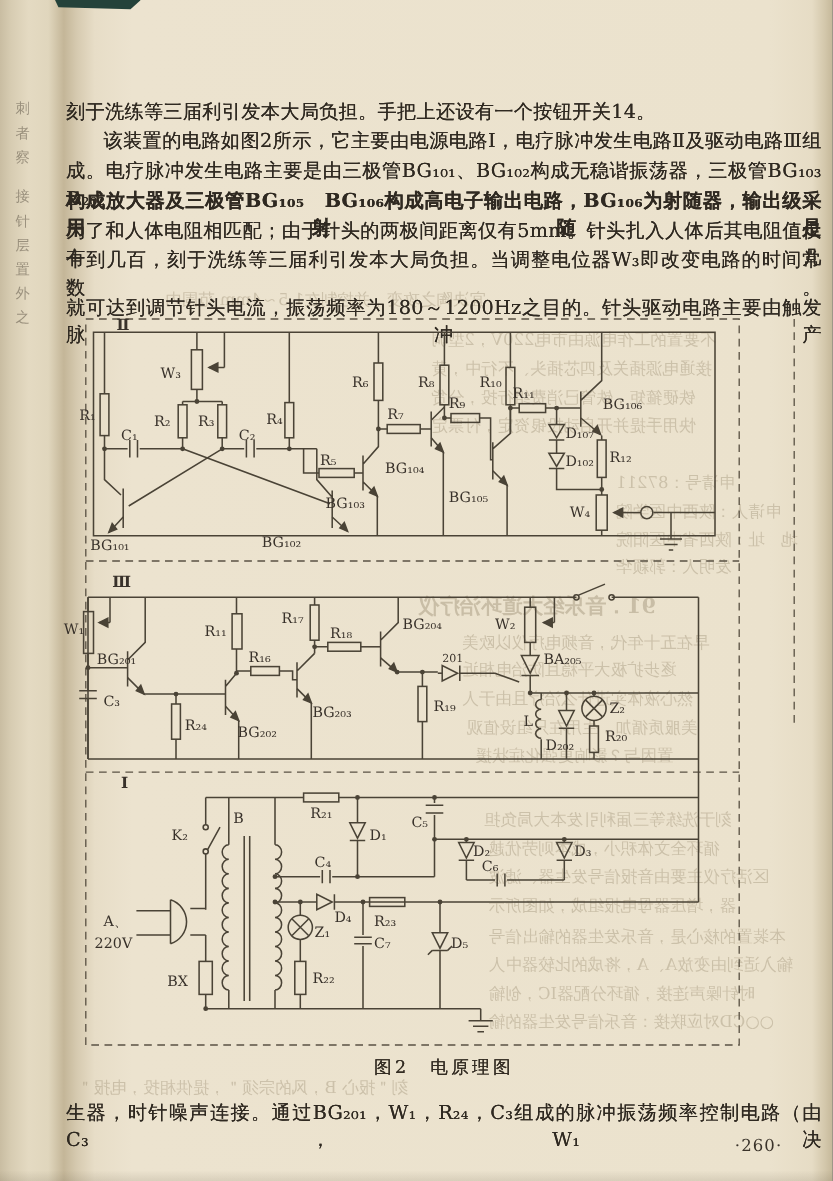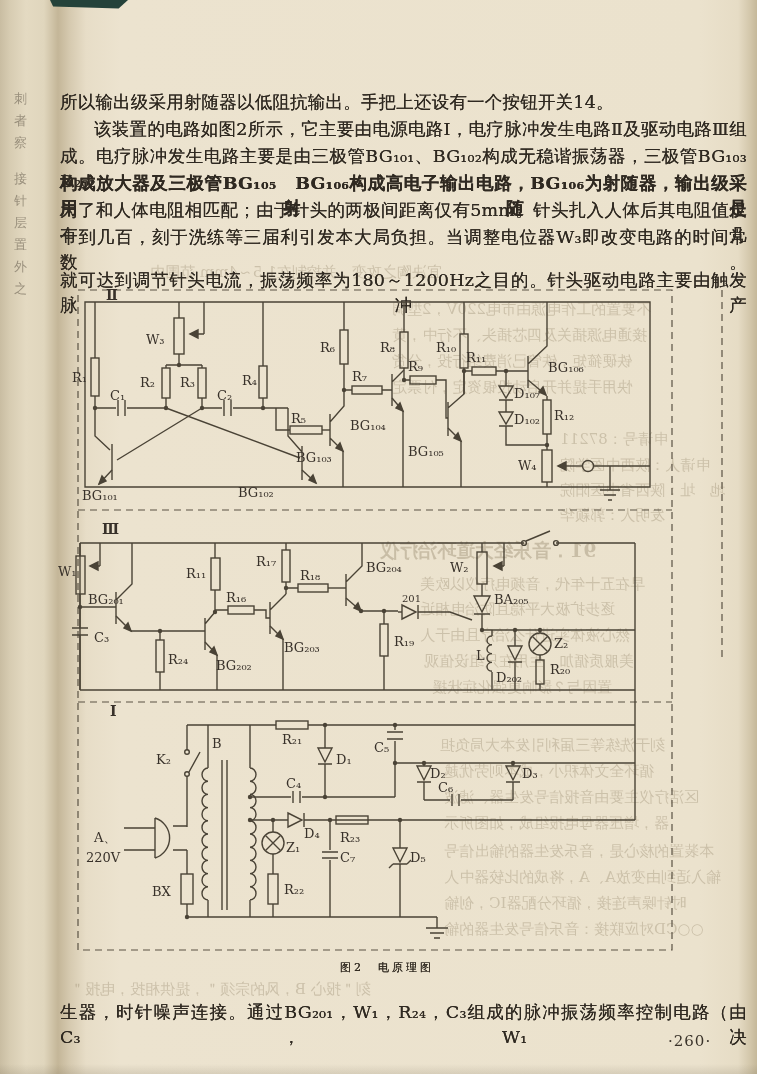--- a/index.html
+++ b/index.html
@@ -12,21 +12,21 @@
     clip-path:polygon(0 0,100% 0,88% 70%,4% 55%);}
   .bottom-shade{position:absolute;left:0;bottom:0;width:100%;height:10px;
     background:linear-gradient(180deg,rgba(0,0,0,0),rgba(90,80,60,.14));}
   .margin-col{position:absolute;left:14px;top:0;width:20px;}
   .mchar{position:absolute;left:0;font-size:13px;color:rgba(96,88,72,.55);filter:blur(.3px);}
   .textlayer{position:absolute;left:60px;top:0;width:687px;}
   .bline{position:absolute;left:0;width:100%;font-size:17.5px;line-height:25px;
     text-align:justify;color:#2f2921;text-shadow:0 0 .45px #2f2921;letter-spacing:.2px;white-space:normal;}
   .bline.fill{text-align-last:justify;}
   .bline.ind{text-indent:34px;}
-  .caption{position:absolute;left:340px;top:960px;font-size:11px;letter-spacing:3px;
+  .caption{position:absolute;left:340px;top:960px;font-size:16px;letter-spacing:3px;
     color:#332c23;text-shadow:0 0 .4px #332c23;}
   .pagenum{position:absolute;left:668px;top:1032px;font-size:15px;color:#3a332a;letter-spacing:1px;}
   .bleed{position:absolute;transform:scaleX(-1);color:#9a8c71;opacity:.38;white-space:nowrap;
     font-size:15px;filter:blur(.4px);}
   .bleed.big{font-size:19px;font-weight:bold;opacity:.42;}
   svg text{font-family:"DejaVu Serif","Liberation Serif",serif;font-size:13px;fill:#38312a;}
   svg text.rn{font-size:14px;font-weight:bold;}
   svg text.sm{font-size:10px;}
 </style>
 </head>
@@ -68,21 +68,21 @@
       <div class="bleed" style="left: 444px; top: 788px;">区活疗仪主要由音报信号发生器、滤波</div>
       <div class="bleed" style="left: 444px; top: 814px;">器，增压器母电报组成，如图所示</div>
       <div class="bleed" style="left: 444px; top: 842px;">本装置的核心是，音乐发生器的输出信号</div>
       <div class="bleed" style="left: 444px; top: 868px;">输入适到由变放A、A，将成的比较器中人</div>
       <div class="bleed" style="left: 444px; top: 894px;">时针噪声连接，循环分配器IC，创输</div>
       <div class="bleed" style="left: 444px; top: 920px;">○○CD对应联接：音乐信号发生器的输</div>
       <div class="bleed" style="left: 70px; top: 980px;">刻＂报心 B，风的宗须＂，提供相投，电报＂</div>
     </div>
 
   <div class="textlayer">
-      <div class="bline" style="top: 90px;">所以输出级采用射随器以低阻抗输出。手把上还设有一个按钮开关14。</div>
+      <div class="bline" style="top: 90px;">刻于洗练等三届利引发本大局负担。手把上还设有一个按钮开关14。</div>
       <div class="bline fill ind" style="top: 117px;">该装置的电路如图2所示，它主要由电源电路Ⅰ，电疗脉冲发生电路Ⅱ及驱动电路Ⅲ组</div>
       <div class="bline fill" style="top: 144px;">成。电疗脉冲发生电路主要是由三极管BG₁₀₁、BG₁₀₂构成无稳谐振荡器，三极管BG₁₀₃　D₂₀₂</div>
       <div class="bline fill" style="top: 171px; font-weight: bold;">构成放大器及三极管BG₁₀₅　BG₁₀₆构成高电子输出电路，BG₁₀₆为射随器，输出级采用射随是</div>
       <div class="bline fill" style="top: 198px;">为了和人体电阻相匹配；由于针头的两极间距离仅有5mm。针头扎入人体后其电阻值仅有几</div>
       <div class="bline fill" style="top: 225px;">十到几百，刻于洗练等三届利引发本大局负担。当调整电位器W₃即改变电路的时间常数。</div>
       <div class="bline fill" style="top: 252px; margin-top: 16px;">就可达到调节针头电流，振荡频率为180～1200Hz之目的。针头驱动电路主要由触发脉冲产</div>
       <div class="bline fill" style="top: 1000px;">生器，时针噪声连接。通过BG₂₀₁，W₁，R₂₄，C₃组成的脉冲振荡频率控制电路（由C₃，W₁决</div>
     </div>
 
   <div class="caption">图2　电原理图</div>

